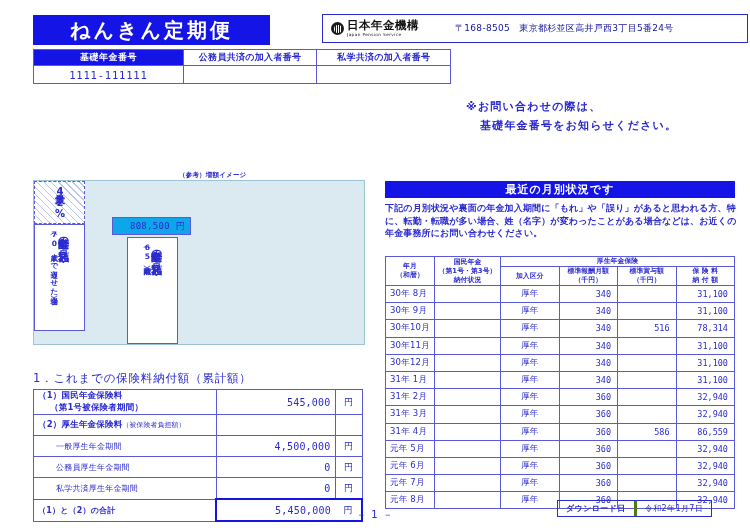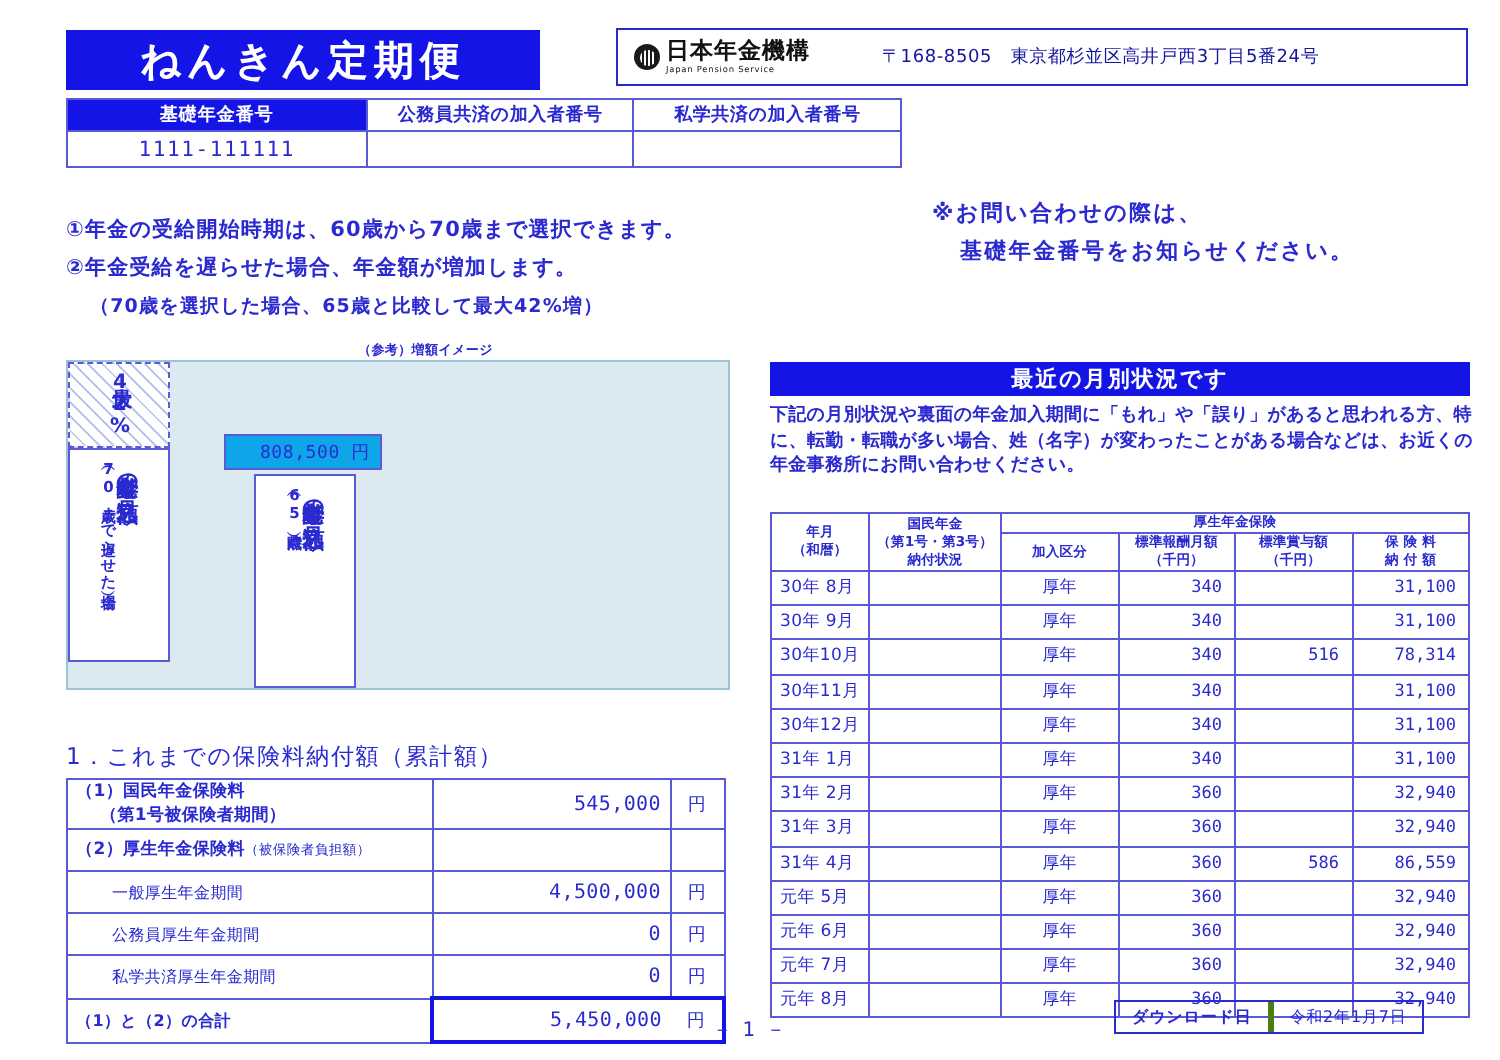--- a/index.html
+++ b/index.html
@@ -30,21 +30,21 @@
     font-size: 20px;
     font-weight: bold;
     letter-spacing: 3px;
     display: flex;
     align-items: center;
     justify-content: center;
     border: 1px solid #1414e6;
   }
   .org-box {
     position: absolute;
-    left: 308px; top: 14px;
+    left: 322px; top: 14px;
     width: 424px; height: 27px;
     border: 1px solid #2a2ad0;
     display: flex;
     align-items: center;
   }
   .org-logo {
     width: 13px; height: 13px;
     border-radius: 50%;
     background: #1a1a1a;
     margin-left: 8px;
@@ -420,25 +420,20 @@
       <td></td>
     </tr>
   </tbody>
     </table>
 
   <div class="inquiry">
     <div>※お問い合わせの際は、</div>
     <div class="ind">基礎年金番号をお知らせください。</div>
   </div>
 
-  <div class="notes">
-    <div>①年金の受給開始時期は、60歳から70歳まで選択できます。</div>
-    <div>②年金受給を遅らせた場合、年金額が増加します。</div>
-    <div class="sub">（70歳を選択した場合、65歳と比較して最大42%増）</div>
-  </div>
 
   <div class="chart">
     <div class="chart-ref-label">（参考）増額イメージ</div>
 
     <div class="amount-box">808,500 円</div>
 
     <div class="bar bar-left">
       <span class="vtext">老齢年金の見込額</span>
       <span class="vtext small">（65歳時点）</span>
     </div>

